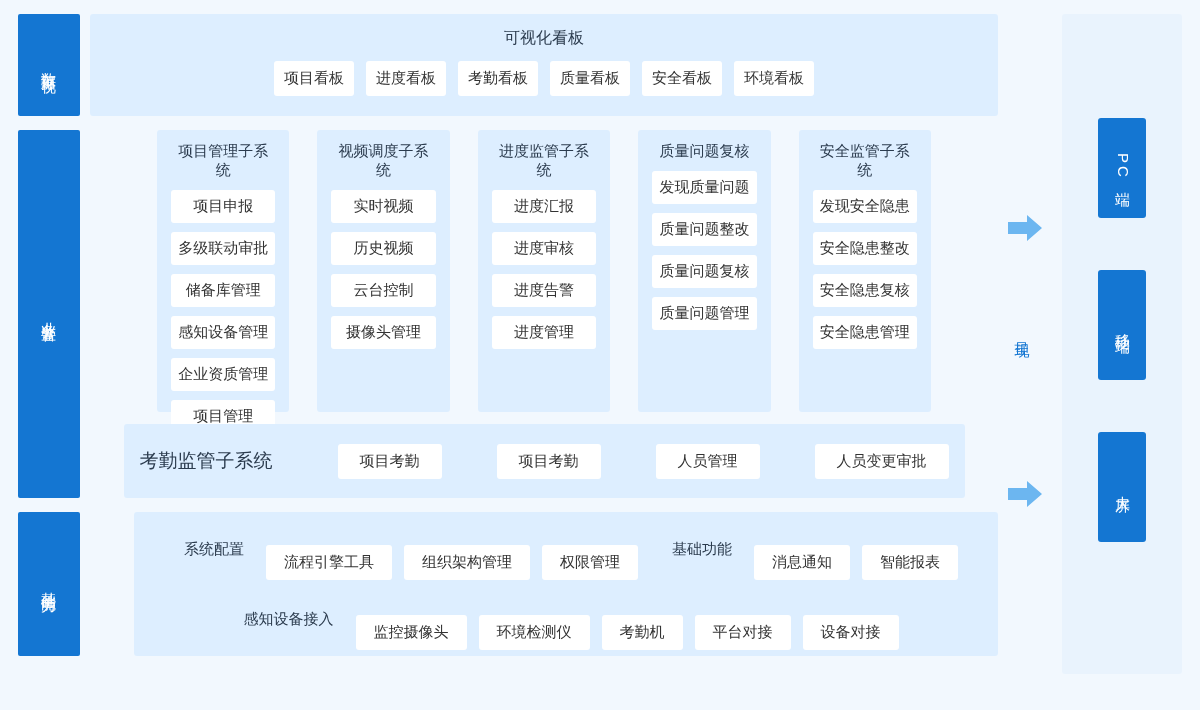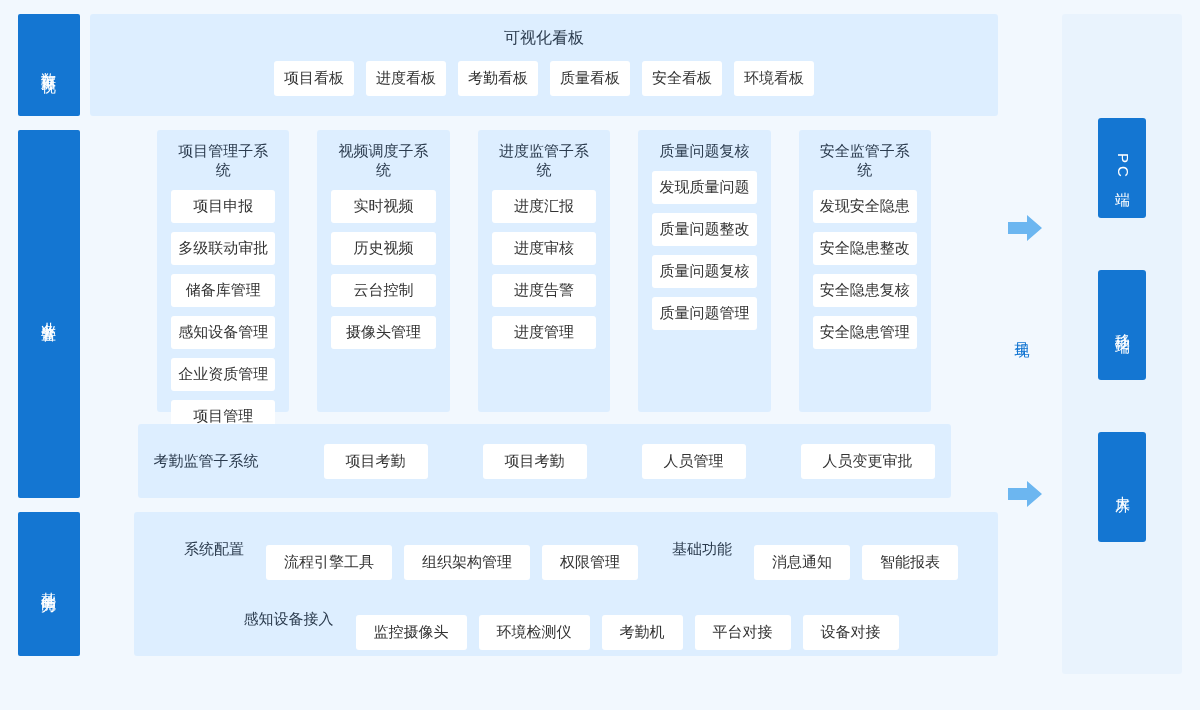--- a/index.html
+++ b/index.html
@@ -123,21 +123,21 @@
     background: #ddeeff;
     border-radius: 3px;
     height: 74px;
     display: flex;
     align-items: center;
     padding: 0 16px;
     box-sizing: border-box;
     gap: 14px;
   }
   .attend-title {
-    font-size: 15px;
+    font-size: 19px;
     color: #2b3b4e;
     white-space: nowrap;
     margin-right: 10px;
   }
   .attend-row .card {
     flex: 0 0 auto;
     padding: 8px 22px;
     margin-left: 41px;
   }
 

